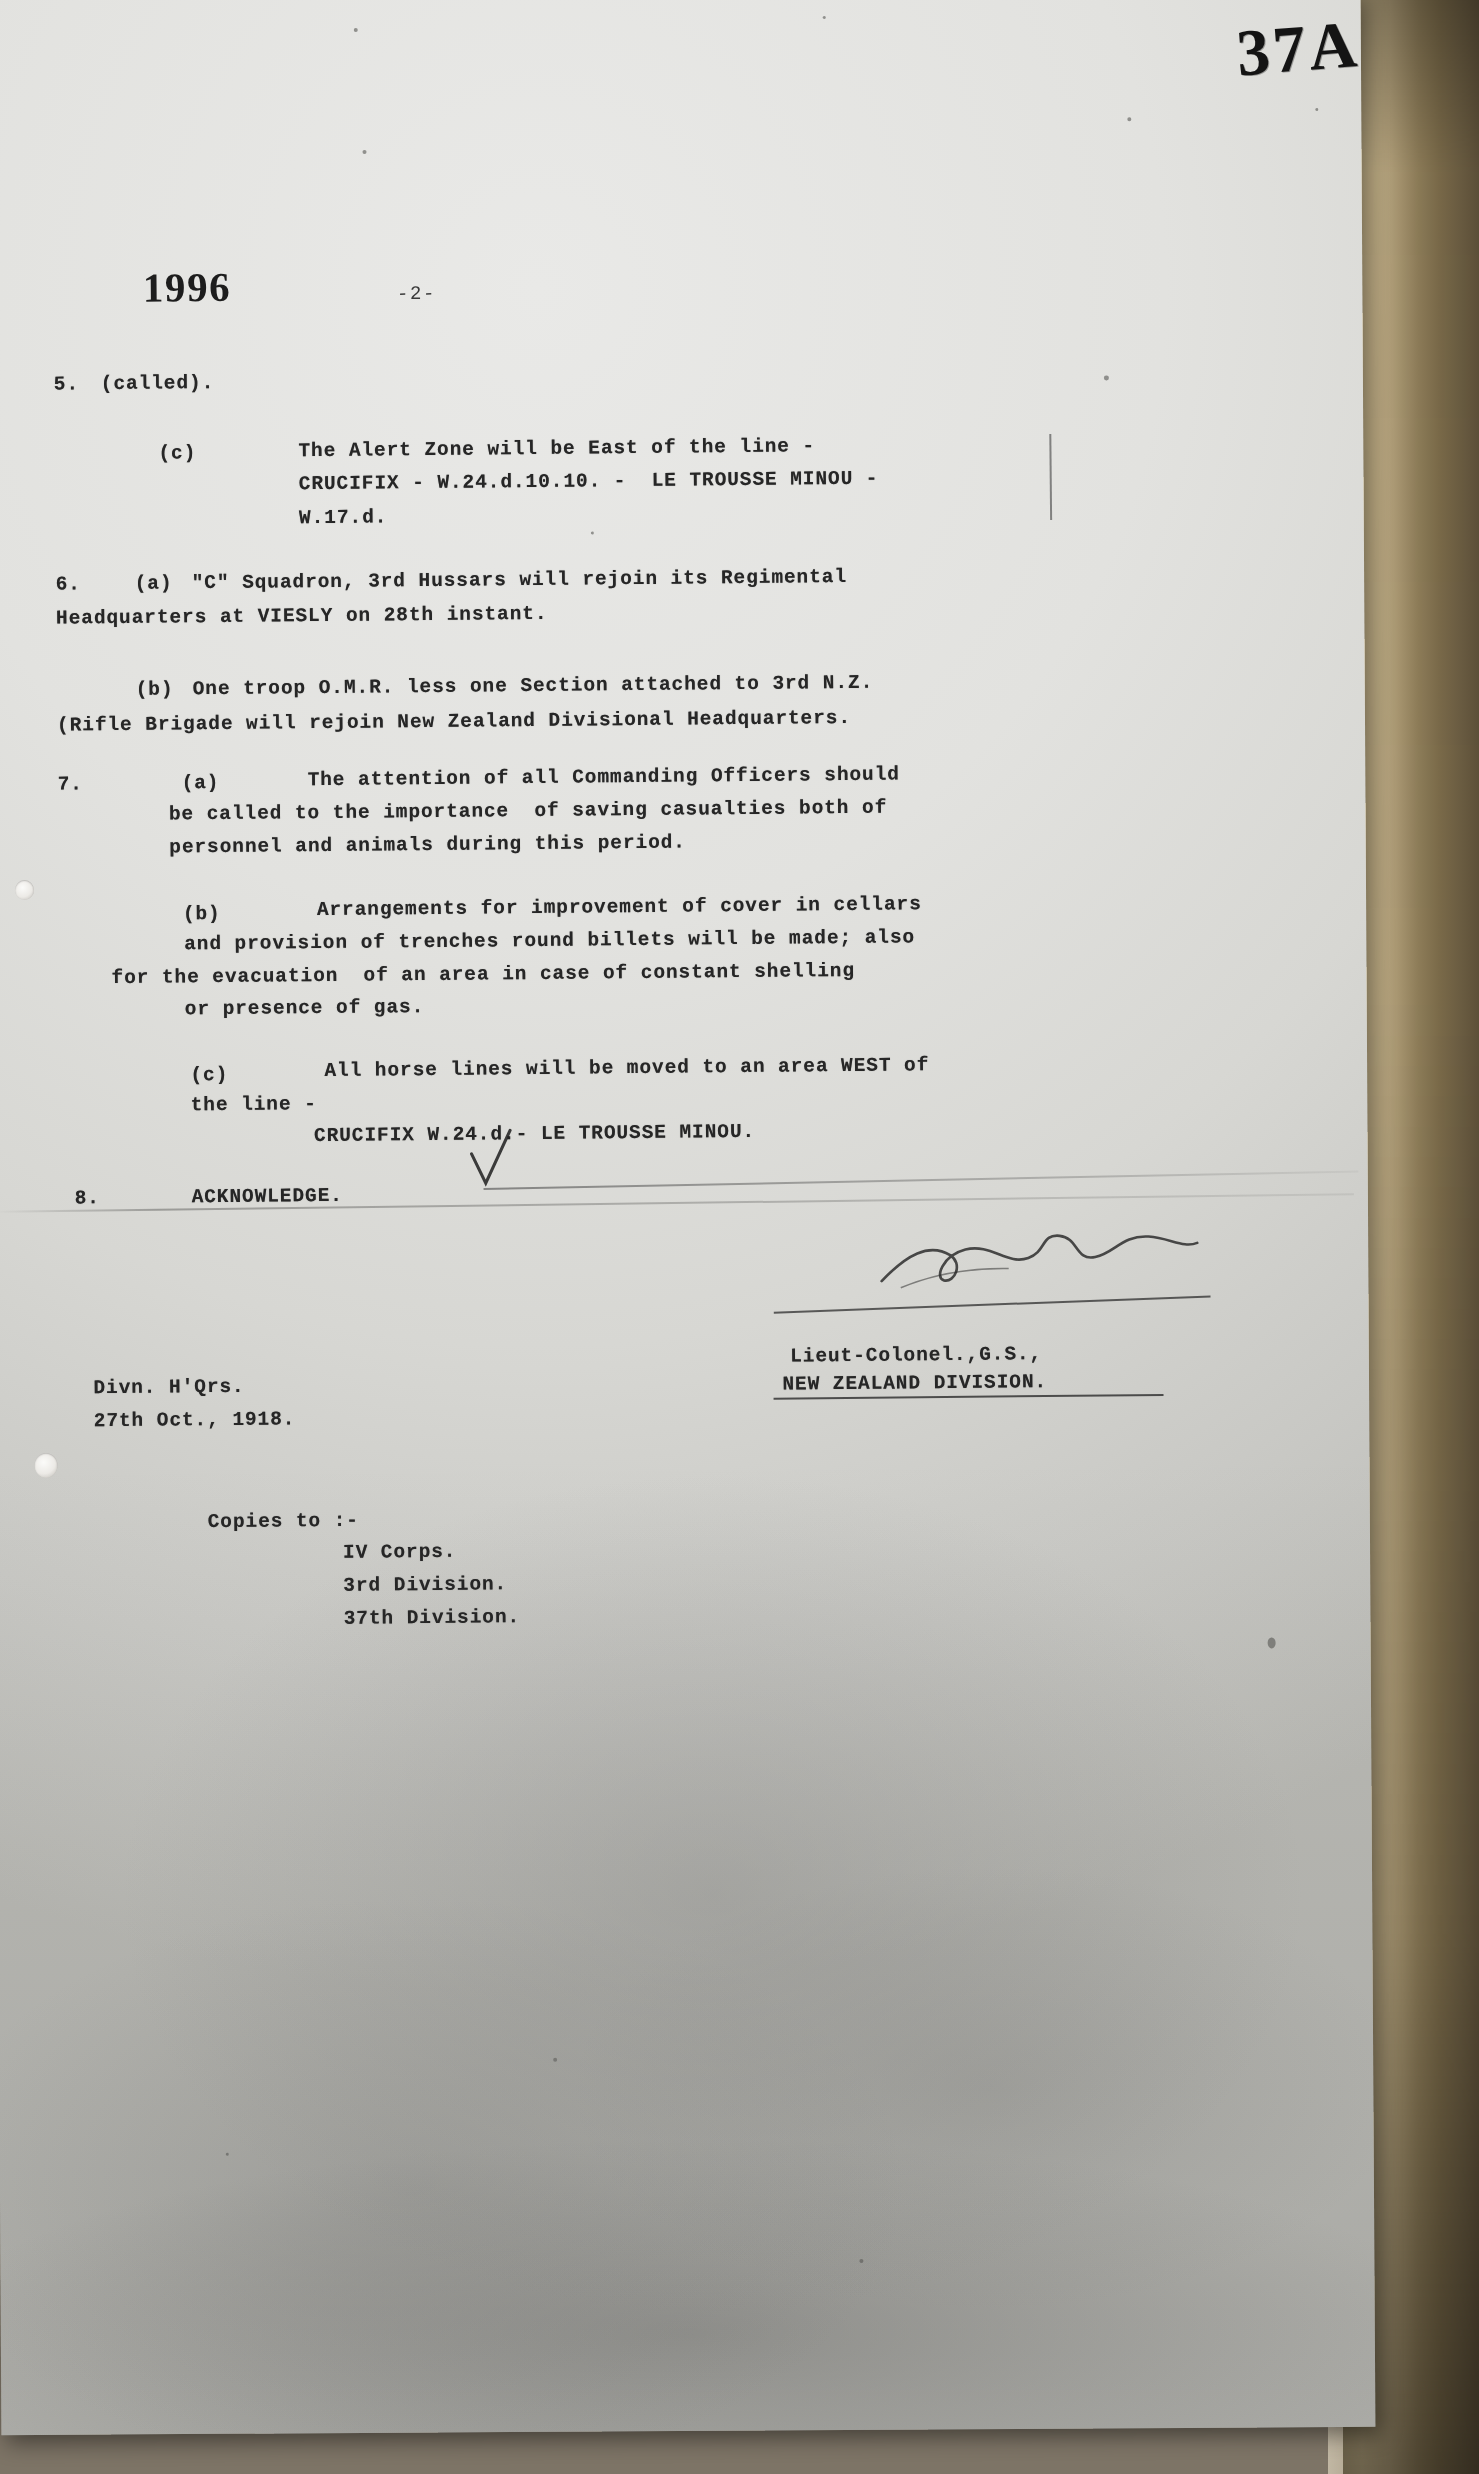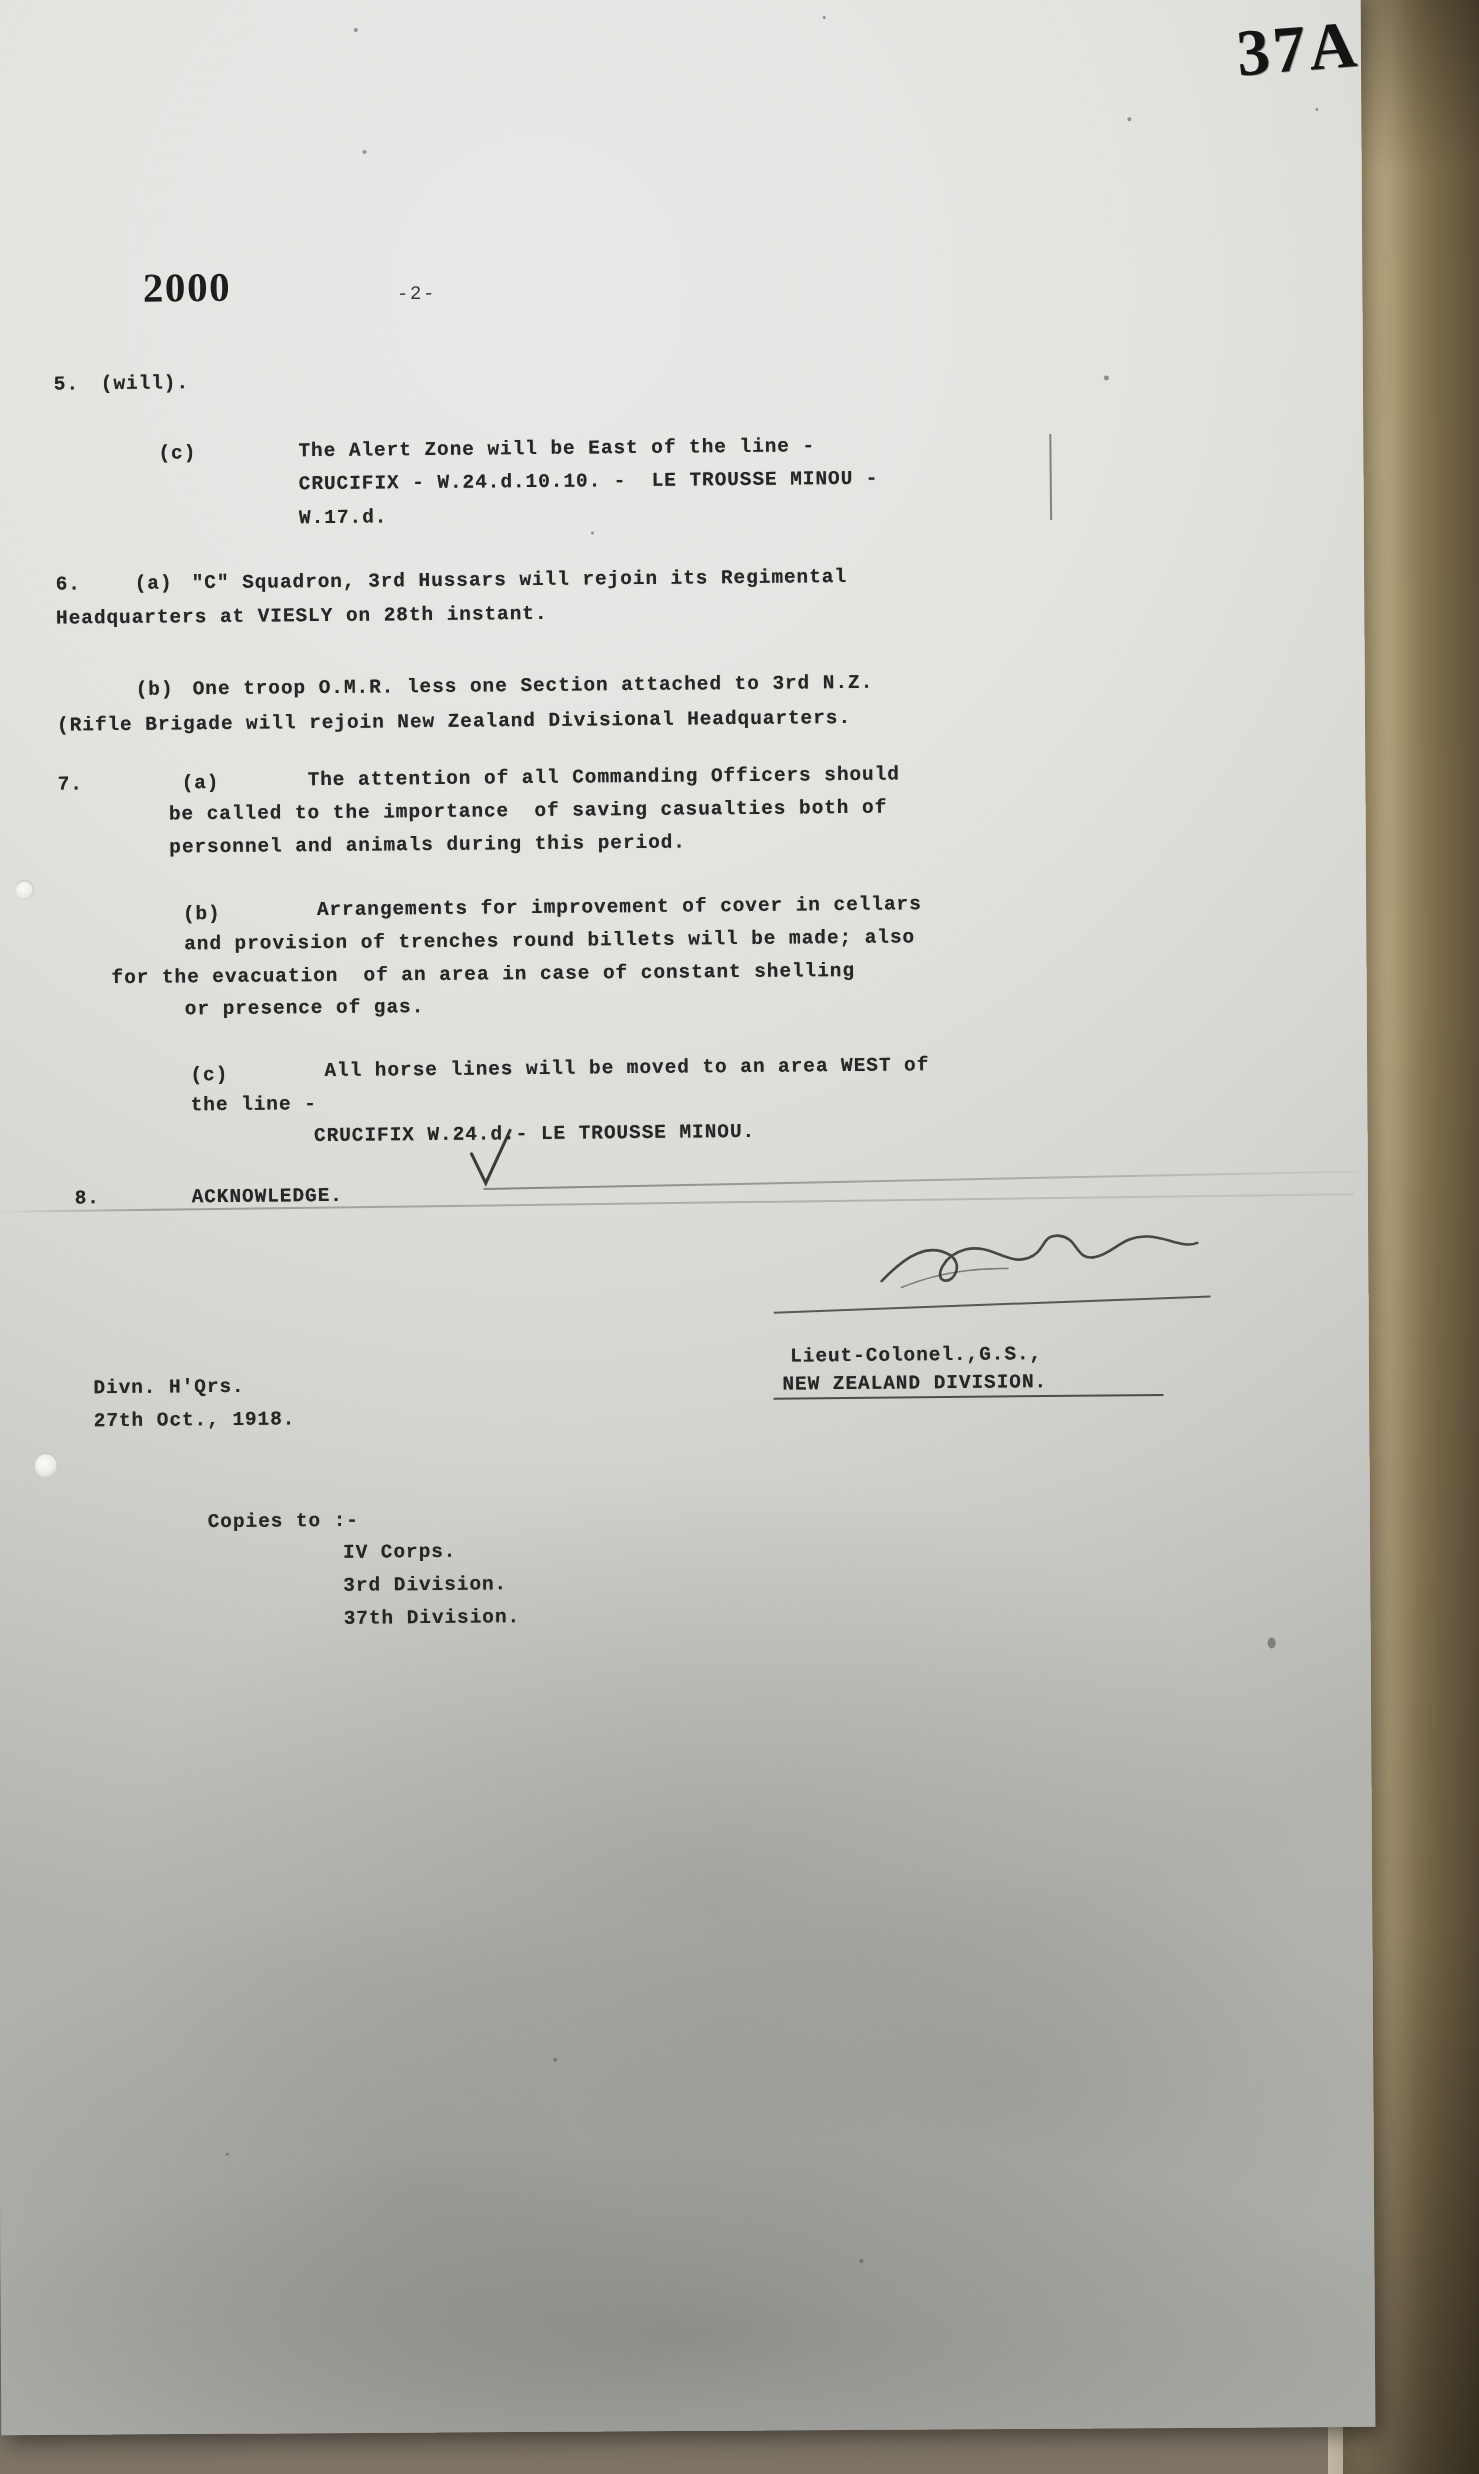--- a/index.html
+++ b/index.html
@@ -231,25 +231,25 @@
     <span class="speck" style="left:1271px; top:1646px;width:7.8px; height:11px;"></span>
     <span class="speck" style="left:554px;  top:2062px;width:3.9px;  height:3.9px;"></span>
     <span class="speck" style="left:859px; top:2265px;width:3.9px;  height:3.9px;"></span>
     <span class="speck" style="left:226px;  top:2155px;width:3.1px;  height:3.1px;"></span>
   </div>
 
   <div class="doc">
 
     <div class="archive-num">37A</div>
 
-    <div class="big-num">2000</div>
+    <div class="big-num">1996</div>
     <div class="page-num">-2-</div>
 
     <div class="t tb" style="left:62px; top:367px;">5.</div>
-    <div class="t tb" style="left:109px; top:367px;">(will).</div>
+    <div class="t tb" style="left:109px; top:367px;">(called).</div>
 
     <div class="t tb" style="left:166px; top:437px;">(c)</div>
     <div class="t tb" style="left:306px; top:436px;">The Alert Zone will be East of the line -</div>
     <div class="t tb" style="left:306px; top:469px;">CRUCIFIX - W.24.d.10.10. -  LE TROUSSE MINOU -</div>
     <div class="t tb" style="left:306px; top:503px;">W.17.d.</div>
     <div class="scratch-v"></div>
 
     <div class="t tb" style="left:62px;  top:567px;">6.</div>
     <div class="t tb" style="left:141px; top:567px;">(a)</div>
     <div class="t tb" style="left:198px; top:567px;">"C" Squadron, 3rd Hussars will rejoin its Regimental</div>

